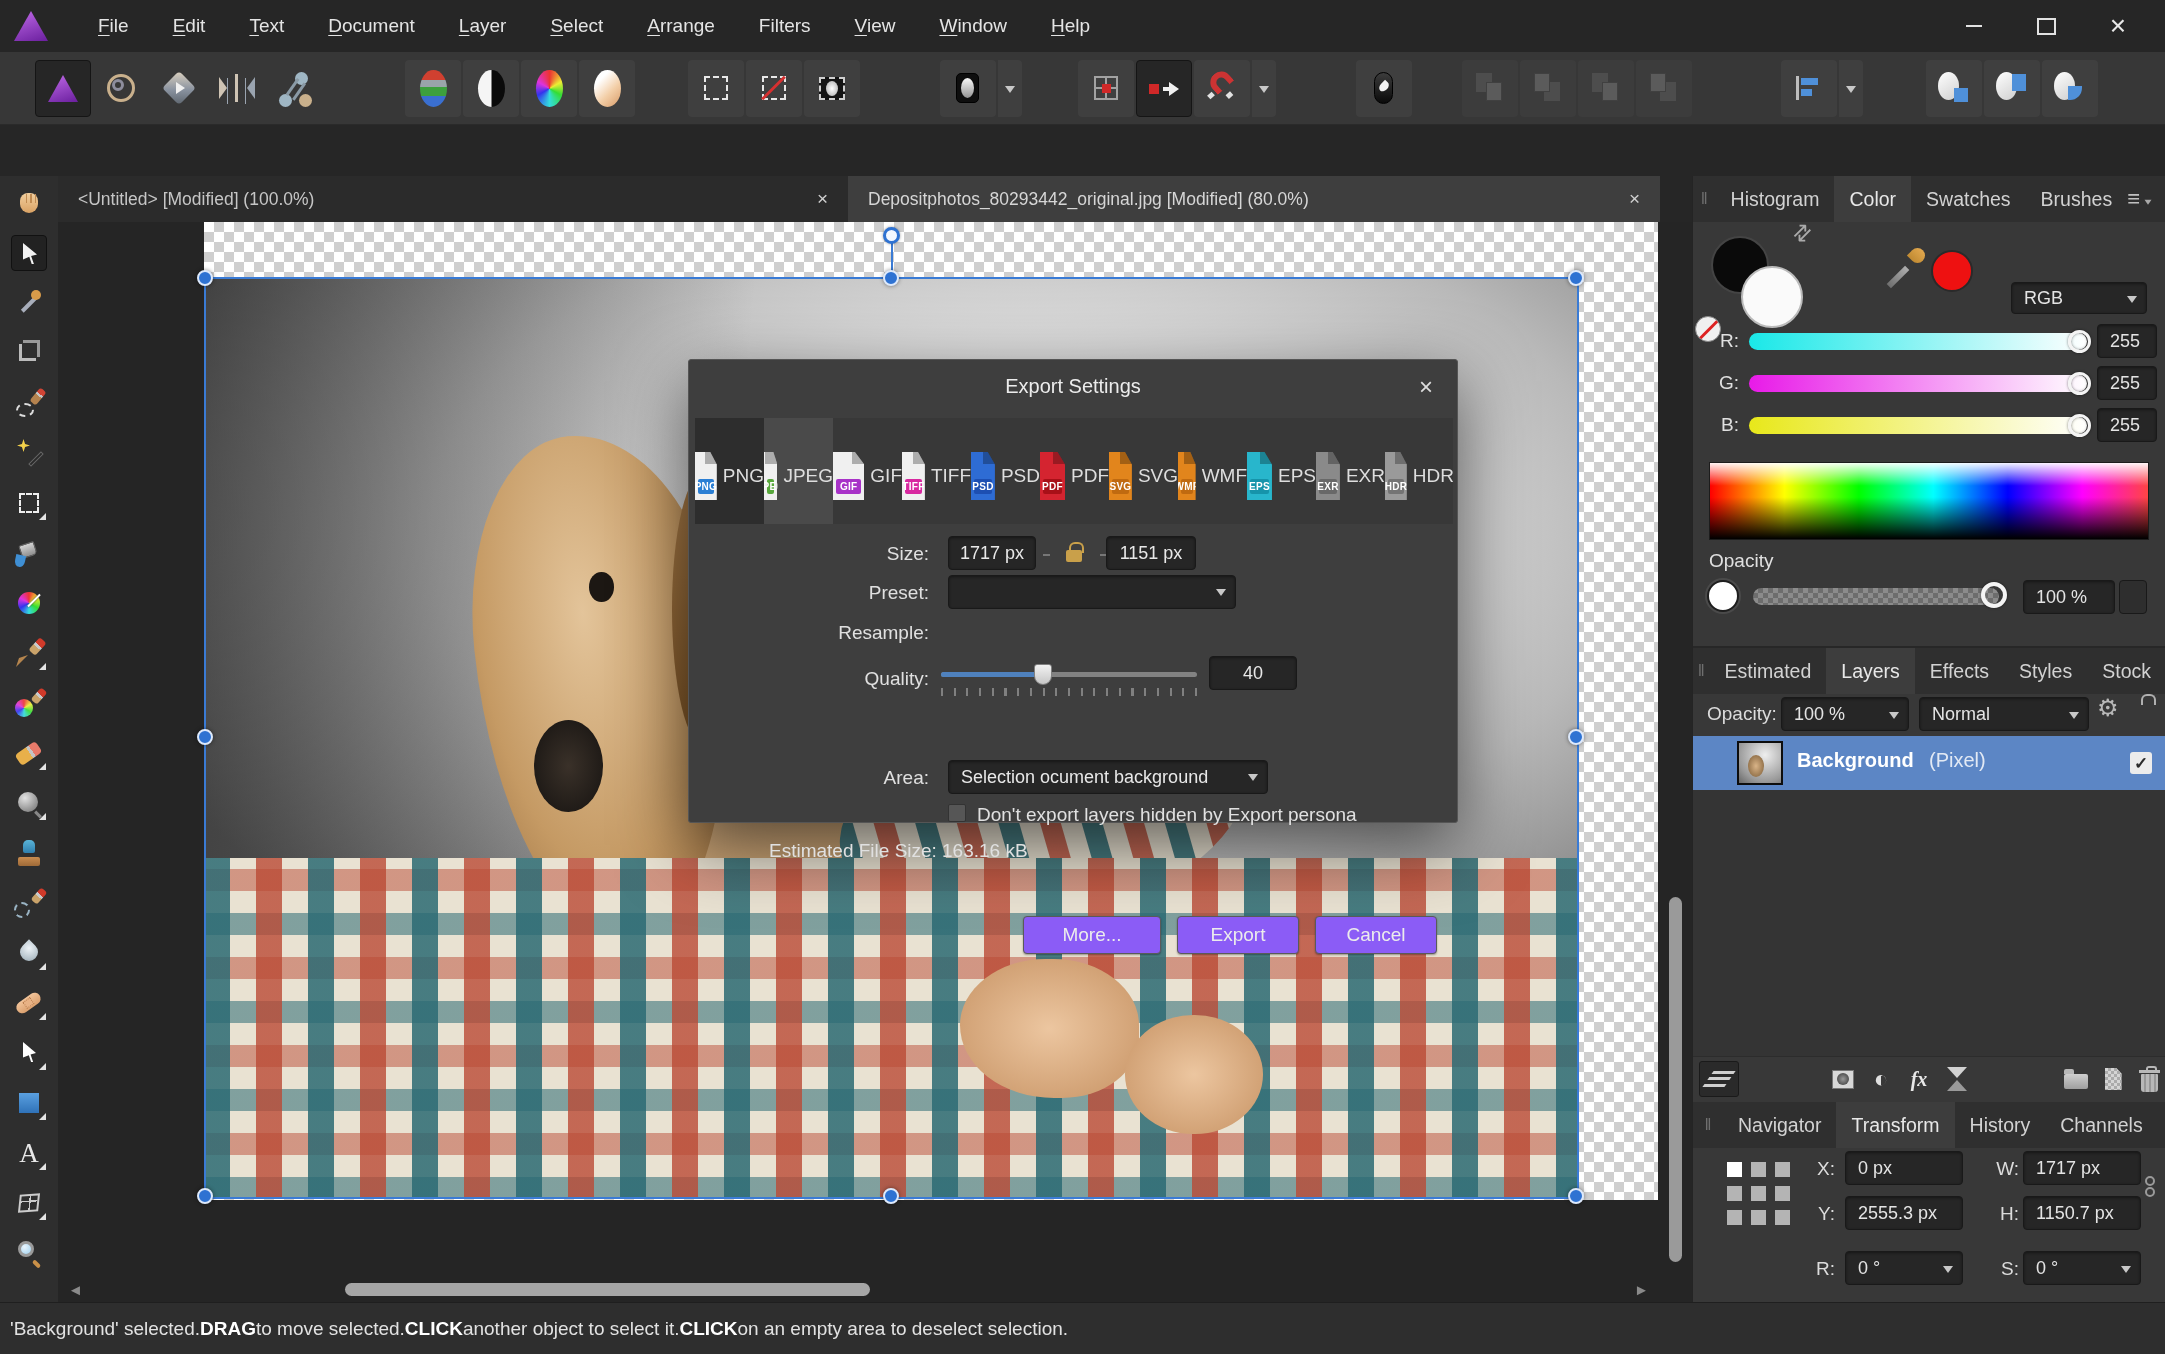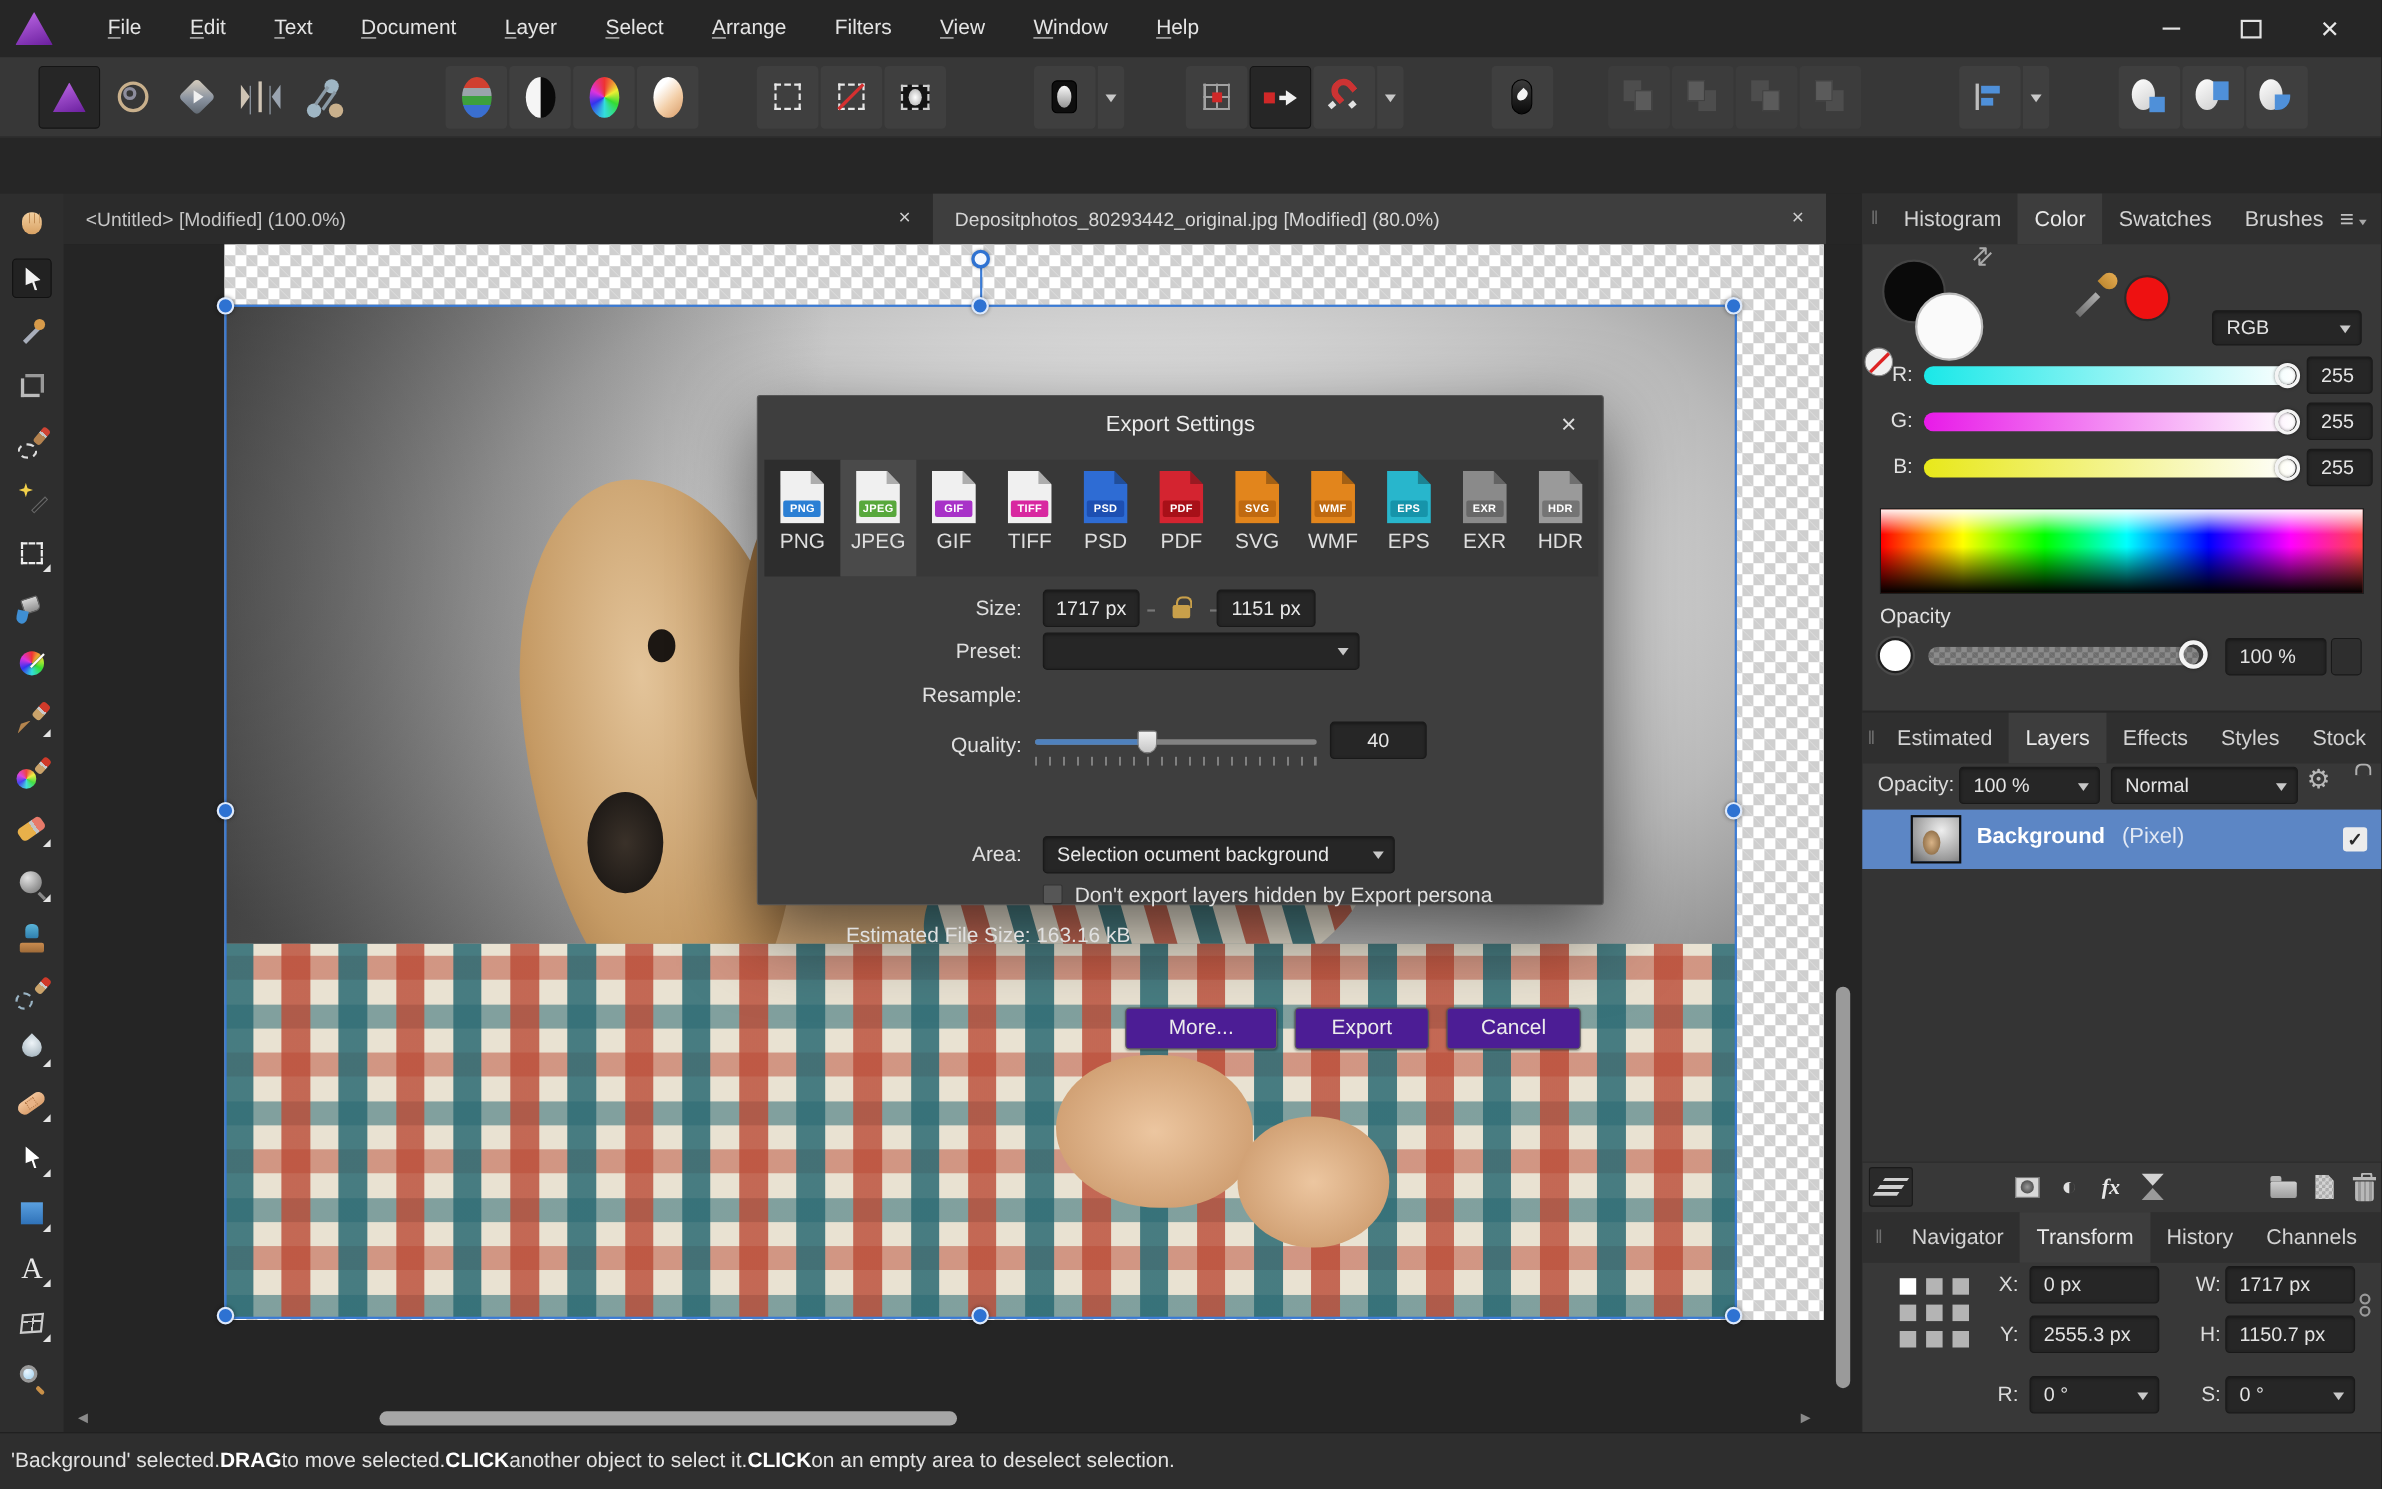--- a/index.html
+++ b/index.html
@@ -152,42 +152,42 @@
 .rot{position:absolute;left:50%;top:-52px;width:17px;height:17px;margin-left:-9px;border-radius:50%;background:#f2f7ff;border:3px solid #2e72d2;box-shadow:0 0 3px rgba(0,0,0,.4)}
 #hscroll{position:absolute;left:287px;top:1061px;width:525px;height:13px;border-radius:7px;background:#a6a6a6}
 #vscroll{position:absolute;left:1611px;top:675px;width:13px;height:365px;border-radius:7px;background:#9a9a9a}
 .scar{position:absolute;color:#8a8a8a;font-size:15px;top:1059px}
 
 
 #dialog{position:absolute;left:688px;top:359px;width:770px;height:464px;background:#3e3e3e;border:1px solid #555;border-radius:3px;box-shadow:0 22px 70px rgba(0,0,0,.6);z-index:50}
 #dtitle{position:absolute;left:0;top:0;width:100%;height:52px;display:flex;align-items:center;justify-content:center;font-size:20px;color:#ececec}
 #dclose{position:absolute;right:16px;top:12px;width:30px;height:30px;display:flex;align-items:center;justify-content:center;font-size:24px;color:#dcdcdc}
 #fmtstrip{position:absolute;left:6px;top:58px;width:758px;height:106px;display:flex;background:#383838}
-.fmt{width:69px;height:106px;display:flex;flex-direction:column;align-items:center;padding-top:10px;gap:6px}
+.fmt{width:69px;height:106px;display:flex;flex-direction:row;align-items:center;padding-top:10px;gap:6px}
 .fmt.dim{background:#2d2d2d}
 .fmt.sel{background:#4a4a4a}
 .fmt .ficon{width:40px;height:48px;position:relative;background:var(--page,#f0f0f0);clip-path:polygon(0 0,70% 0,100% 26%,100% 100%,0 100%)}
 .fmt .ficon::before{content:"";position:absolute;right:0;top:0;width:12px;height:12px;background:rgba(0,0,0,.28)}
 .fmt .badge{position:absolute;left:3px;right:3px;bottom:6px;height:15px;background:var(--badge,#555);border-radius:2px;color:#fff;font-size:10px;font-weight:bold;display:flex;align-items:center;justify-content:center;letter-spacing:.3px}
 .fmt .flab{font-size:19px;color:#dedede}
 .dlabel{position:absolute;width:240px;text-align:right;font-size:19px;color:#e0e0e0}
 .dinput{position:absolute;height:34px;background:#262626;border:1px solid #191919;border-radius:4px;color:#e8e8e8;font-size:18px;display:flex;align-items:center;justify-content:center;box-shadow:inset 0 1px 3px rgba(0,0,0,.45)}
 .ddrop{justify-content:flex-start;padding-left:12px}
 .ddrop .dct{position:absolute;right:9px;top:13px;width:0;height:0;border:5.5px solid transparent;border-top:7px solid #c8c8c8}
 .locky{position:absolute;left:360px;top:182px;width:50px;height:26px}
 .locky .dash{position:absolute;top:12px;width:7px;height:2px;background:#777}
 .plock{position:absolute;left:17px;top:8px;width:16px;height:12px;background:#c9a04a;border-radius:2px}
 .plock::before{content:"";position:absolute;top:-8px;left:2.5px;width:11px;height:9px;border:2.5px solid #c9a04a;border-bottom:none;border-radius:6px 6px 0 0}
 #qslider{position:absolute;left:252px;top:304px;width:256px;height:30px}
 #qtrack{position:absolute;left:0;top:8px;width:100%;height:5px;background:#828282;border-radius:3px}
 #qfill{position:absolute;left:0;top:8px;width:40%;height:5px;background:#4f81bd;border-radius:3px}
 #qthumb{position:absolute;left:calc(40% - 9px);top:0;width:18px;height:21px;background:linear-gradient(#f2f2f2,#c6c6c6);border:1px solid #808080;border-radius:3px 3px 9px 9px}
 #qticks{position:absolute;left:0;top:24px;width:100%;height:8px;background:repeating-linear-gradient(90deg,#808080 0 2px,transparent 2px 12.7px)}
 .dcheck{position:absolute;left:259px;top:444px;width:18px;height:18px;background:#565656;border:1px solid #333;border-radius:2px}
-.dbtn{position:absolute;top:556px;height:38px;background:#4c1d95;border:1px solid #5a5a5a;border-radius:4px;color:#ececec;font-size:19px;display:flex;align-items:center;justify-content:center;box-shadow:0 1px 2px rgba(0,0,0,.35)}
+.dbtn{position:absolute;top:556px;height:38px;background:#8b5cf6;border:1px solid #5a5a5a;border-radius:4px;color:#ececec;font-size:19px;display:flex;align-items:center;justify-content:center;box-shadow:0 1px 2px rgba(0,0,0,.35)}
 
 
 #rpanel{position:absolute;left:1692px;top:176px;width:473px;height:1126px;background:#383838;border-left:1px solid #242424}
 .ptabs{display:flex;align-items:stretch;height:46px;background:#2f2f2f;font-size:19.5px;color:#d2d2d2}
 .ptab{display:flex;align-items:center;padding:0 15px}
 .ptab.on{background:#3d3d3d;color:#e8e8e8}
 .clps{width:30px;display:flex;align-items:center;justify-content:center;color:#6f6f6f;font-size:17px}
 .hmb{margin-left:auto;display:flex;align-items:center;color:#c0c0c0;font-size:22px;padding-right:12px;gap:3px}
 .hmb .ct{border-top-color:#a8a8a8;margin-top:10px;transform:scale(.7)}
 .pdiv{position:absolute;left:0;width:473px;height:2px;background:#272727}

